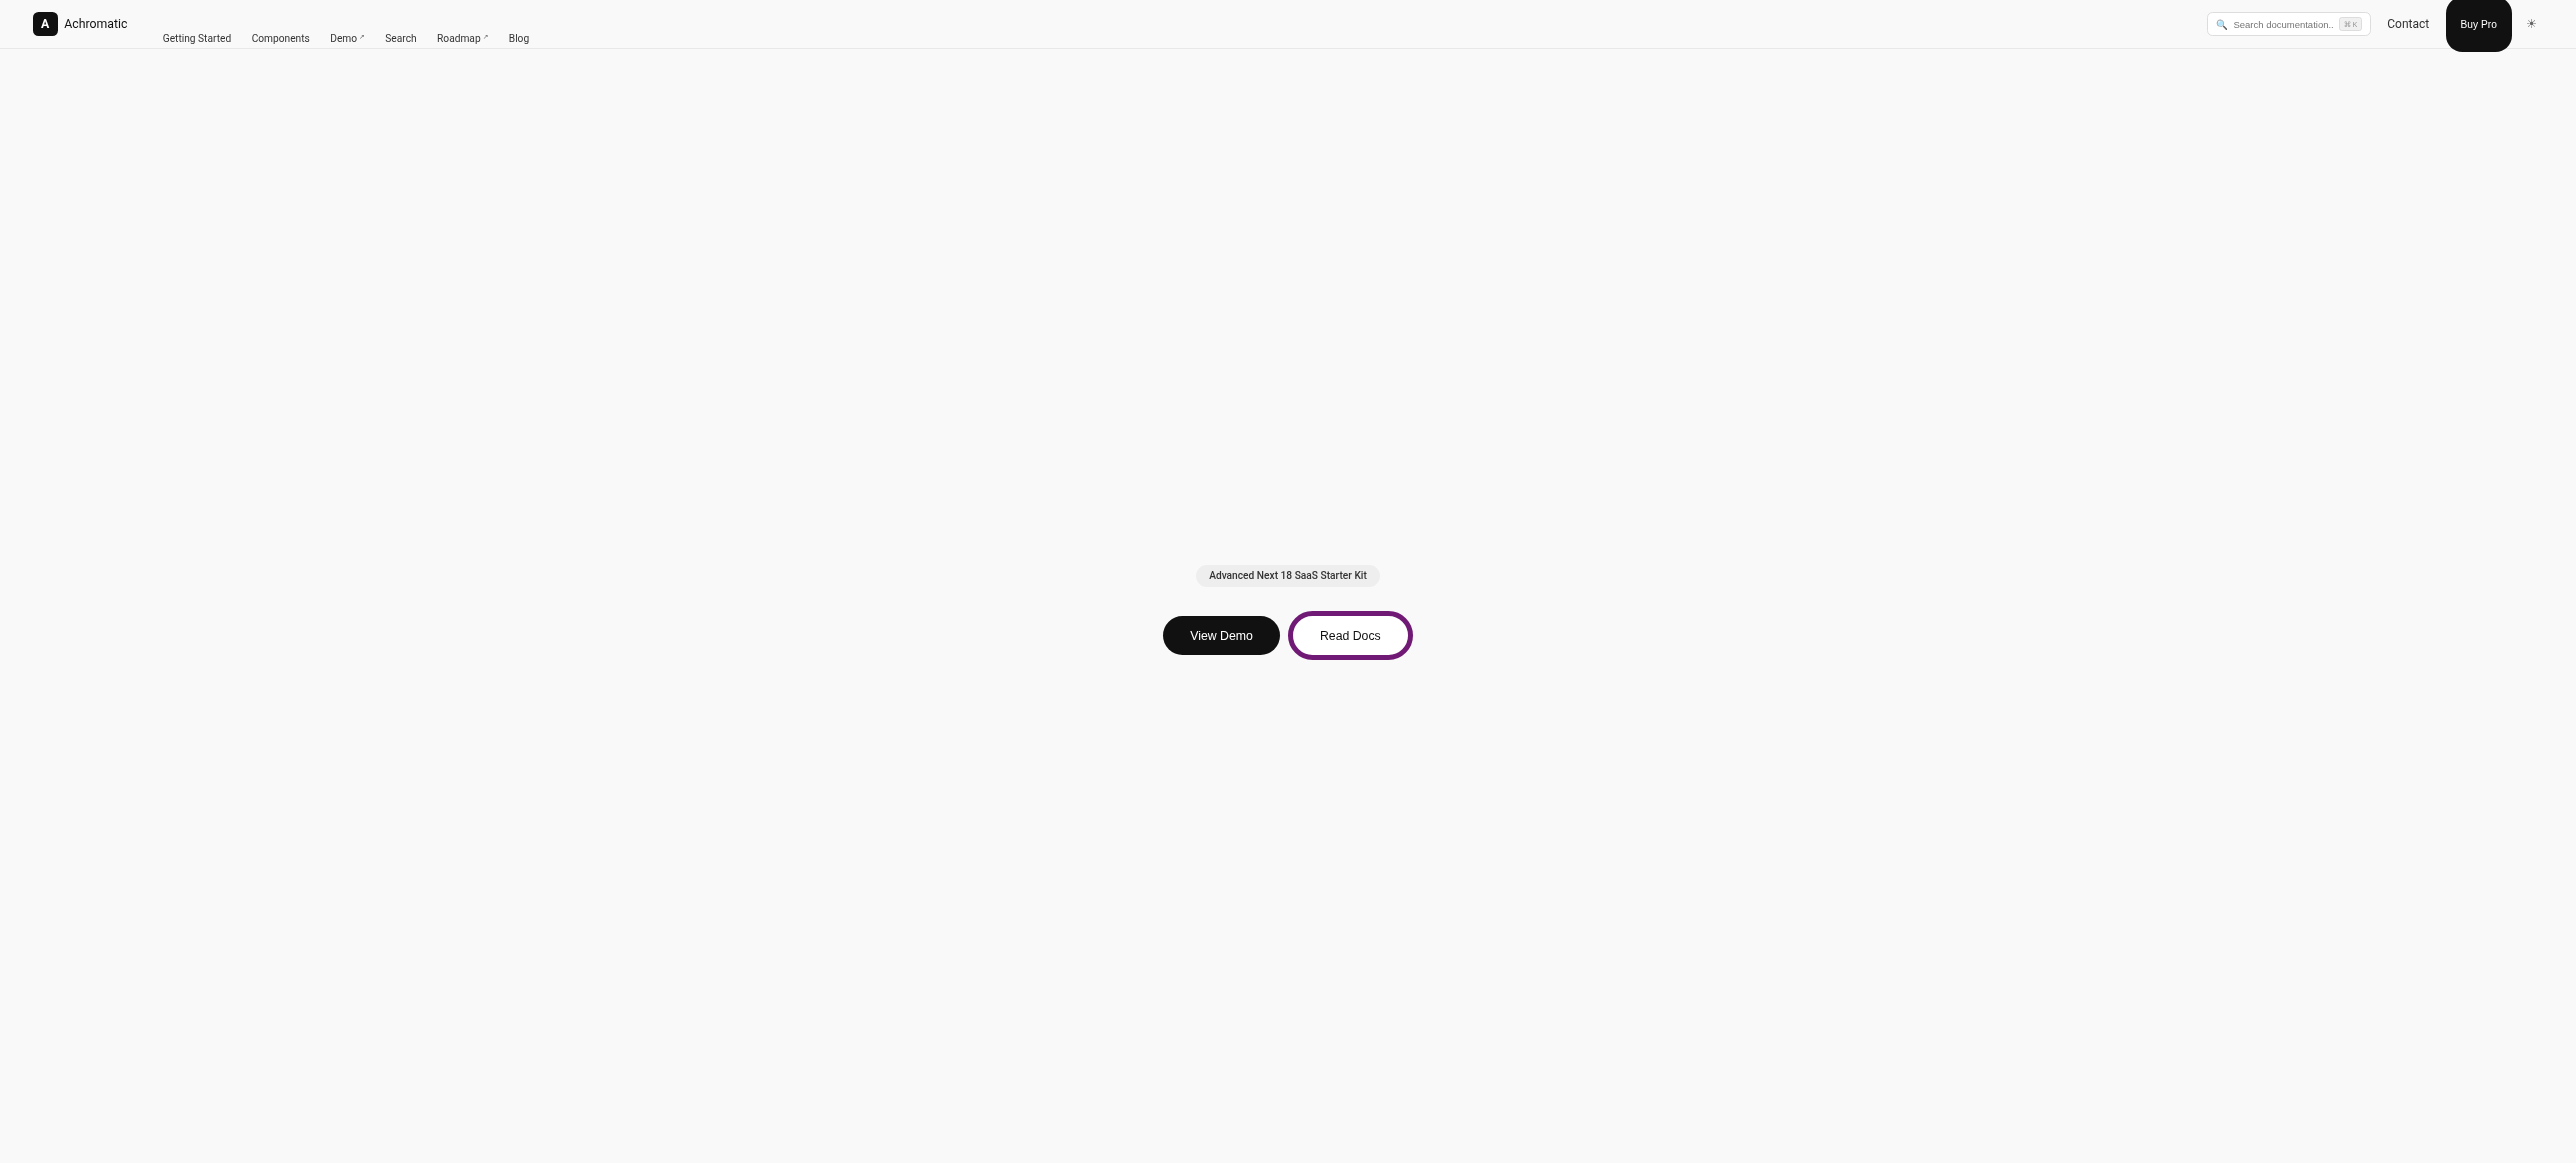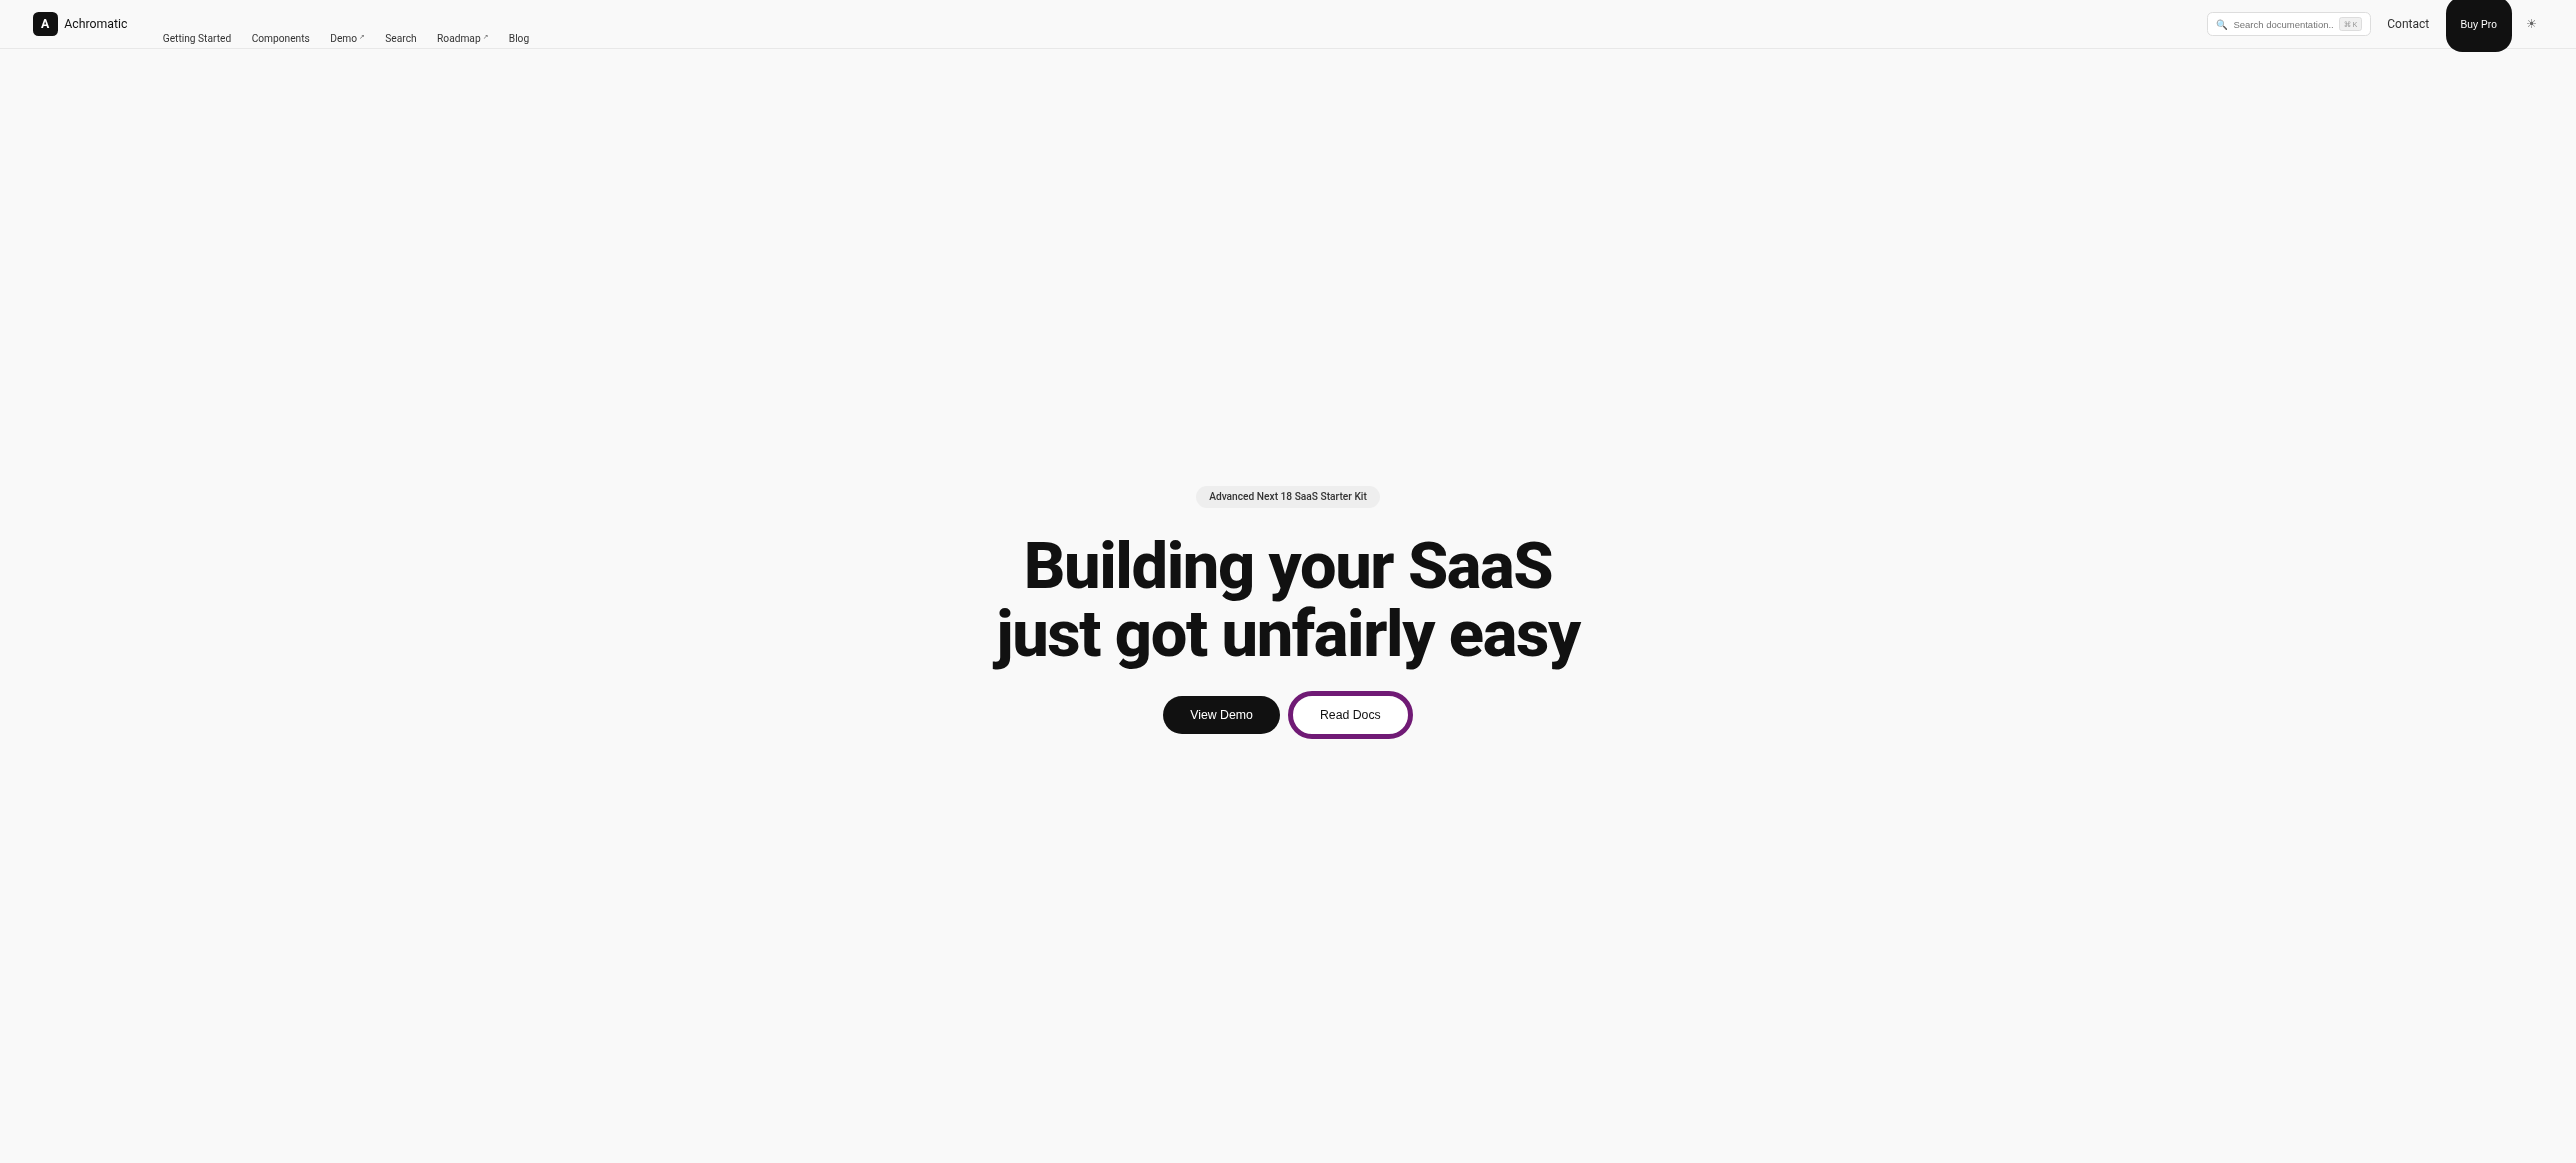--- a/index.html
+++ b/index.html
@@ -278,24 +278,20 @@
 
     <button class="theme-toggle">
       <span>☀</span>
     </button>
   </div>
 </nav>
 
 <section class="hero">
   <div class="hero-badge">Advanced Next 18 SaaS Starter Kit</div>
 
-  <h1 class="hero-title">
-    <span>Building your SaaS</span><br>
-    <span>just got unfairly easy</span>
-  </h1>
 
 
   <div class="hero-buttons">
     <button class="btn-view-demo">
       <span>View Demo</span>
     </button>
     <button class="btn-read-docs">
       <span>Read Docs</span>
     </button>
   </div>

